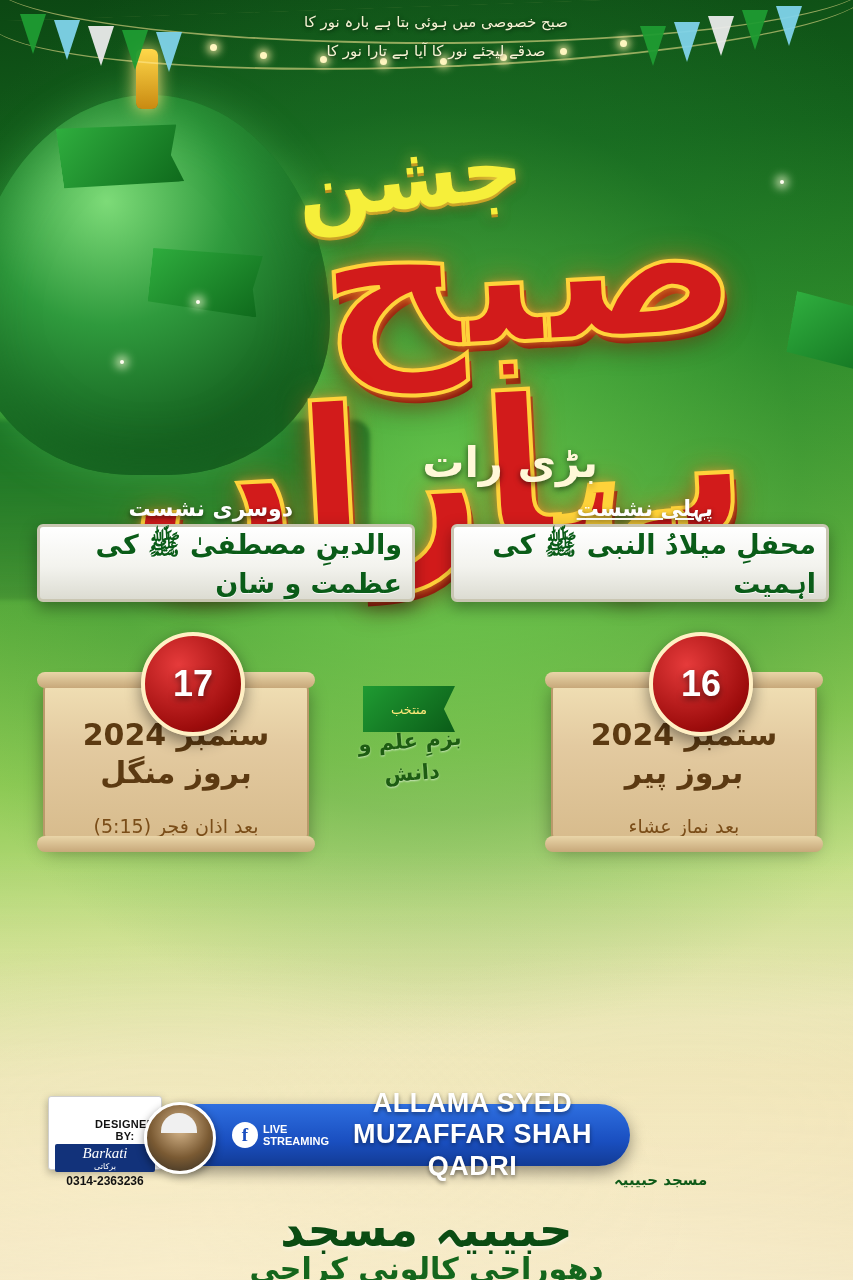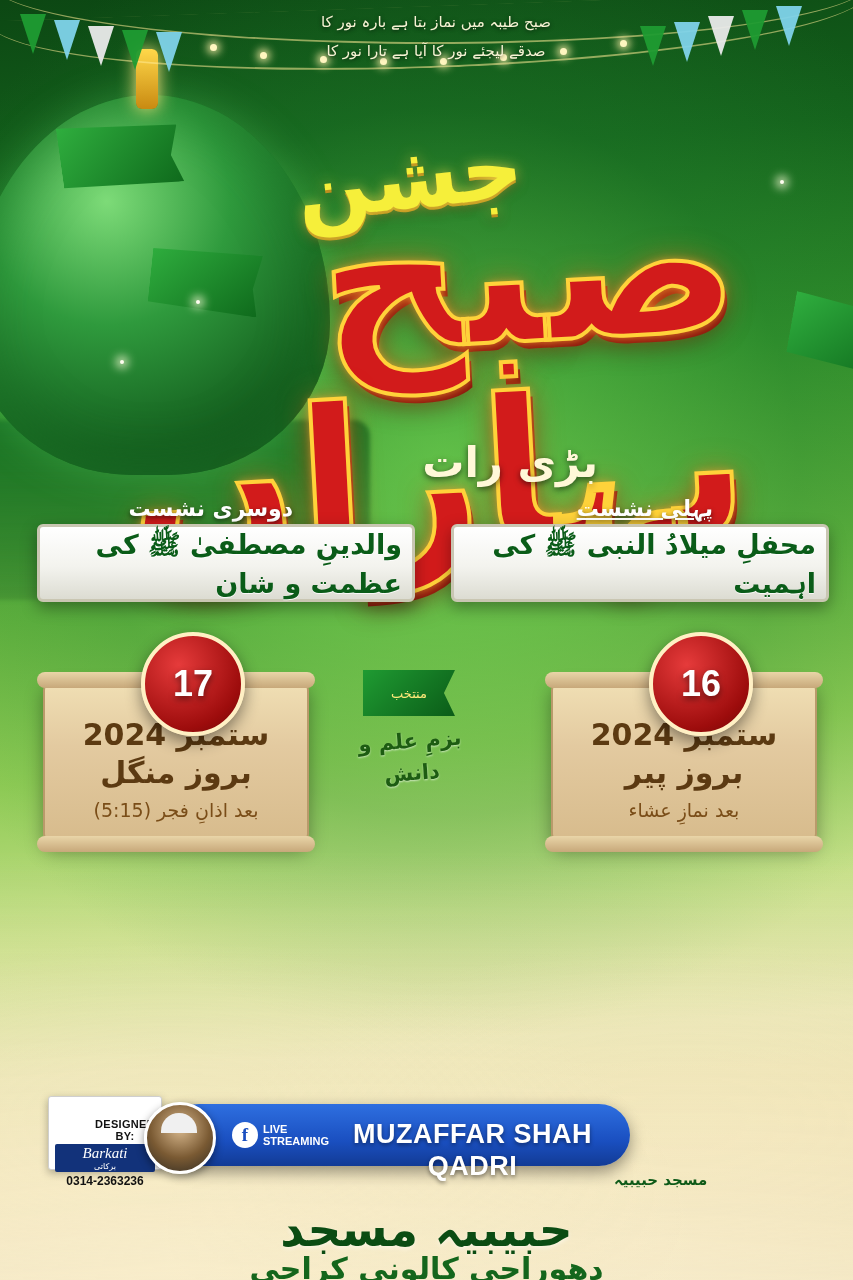--- a/index.html
+++ b/index.html
@@ -141,23 +141,23 @@
     display:flex;align-items:center;justify-content:center;
     font-family:"Liberation Sans", sans-serif;text-shadow:0 3px 6px rgba(0,0,0,.5);
   }
   .badge.right{right:100px;}
   .badge.left{right:608px;}
   .scroll-text{
     position:absolute;left:0;top:34px;width:262px;text-align:center;
     direction:rtl;color:#5c3a12;font-family:"DejaVu Sans", sans-serif;
   }
   .scroll-text .big{font-size:30px;font-weight:bold;display:block;line-height:1.25;}
-  .scroll-text .small{font-size:19px;display:block;margin-top:8px;color:#7a4d18;}
+  .scroll-text .small{font-size:19px;display:block;margin-top:24px;color:#7a4d18;}
   .greenflag{
-    position:absolute;right:398px;top:40px;width:92px;height:46px;
+    position:absolute;right:398px;top:56px;width:92px;height:46px;
     background:linear-gradient(135deg,#1f9b32,#0b5c18);
     clip-path:polygon(0 0,100% 0,88% 50%,100% 100%,0 100%);
     color:#ffe97a;font-size:13px;display:flex;align-items:center;justify-content:center;
     direction:rtl;font-family:"DejaVu Sans", sans-serif;
     box-shadow:0 4px 10px rgba(0,0,0,.35);
   }
   .center-note{
     position:absolute;right:362px;top:96px;width:160px;text-align:center;
     direction:rtl;color:#1d5c12;font-size:21px;font-weight:bold;line-height:1.5;
     font-family:"DejaVu Sans", sans-serif;text-shadow:0 1px 2px rgba(255,255,255,.6);
@@ -278,21 +278,21 @@
       <div class="lamp" style="left:320px;top:56px;"></div>
       <div class="lamp" style="left:380px;top:58px;"></div>
       <div class="lamp" style="left:440px;top:58px;"></div>
       <div class="lamp" style="left:500px;top:54px;"></div>
       <div class="lamp" style="left:560px;top:48px;"></div>
       <div class="lamp" style="left:620px;top:40px;"></div>
     </div>
   </div>
 
   <div class="verse">
-    <div>صبح طیبہ میں نماز بتا ہے بارہ نور کا</div>
+    <div>صبح خصوصی میں ہوئی بتا ہے بارہ نور کا</div>
     <div>صدقے لیجئے نور کا آیا ہے تارا نور کا</div>
   </div>
 
   <div class="title-wrap">
     <div class="title-jashn">جشن</div>
     <div class="title-main">صبح بہاراں</div>
     <div class="title-sub">بڑی رات</div>
   </div>
 
   <div class="sessions">
@@ -341,21 +341,21 @@
   </div>
 
   <div class="livebar">
     <div class="live-photo"></div>
     <div class="fb">f</div>
     <div class="live-label">
       <span>LIVE</span><br>
       <span>STREAMING</span>
     </div>
     <div class="live-name">
-      <br>
+      <span>ALLAMA SYED</span><br>
       <span>MUZAFFAR SHAH QADRI</span>
     </div>
   </div>
 
   <div class="footer">
     <div class="foot-logo">مسجد حبیبیہ</div>
     <div class="foot-name">حبیبیہ مسجد</div>
     <div class="foot-addr">دھوراجی کالونی کراچی</div>
   </div>
 

